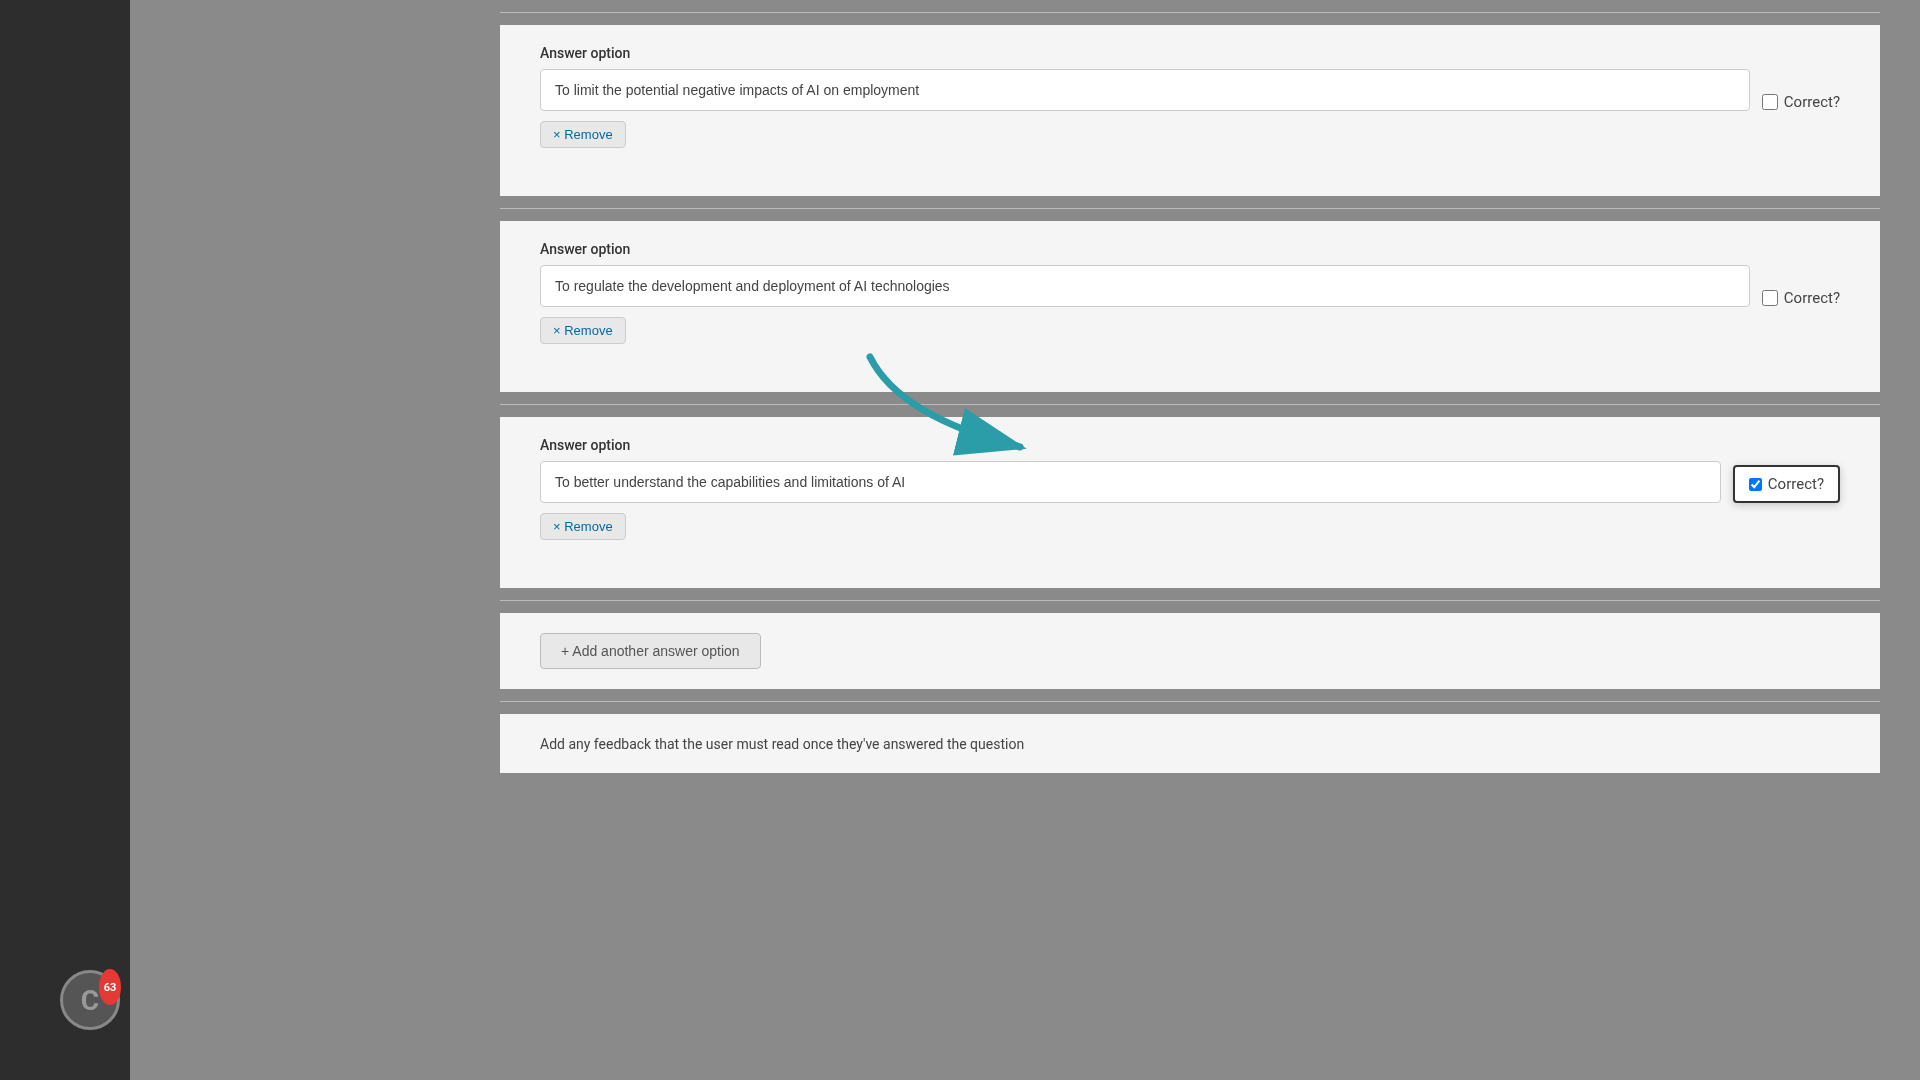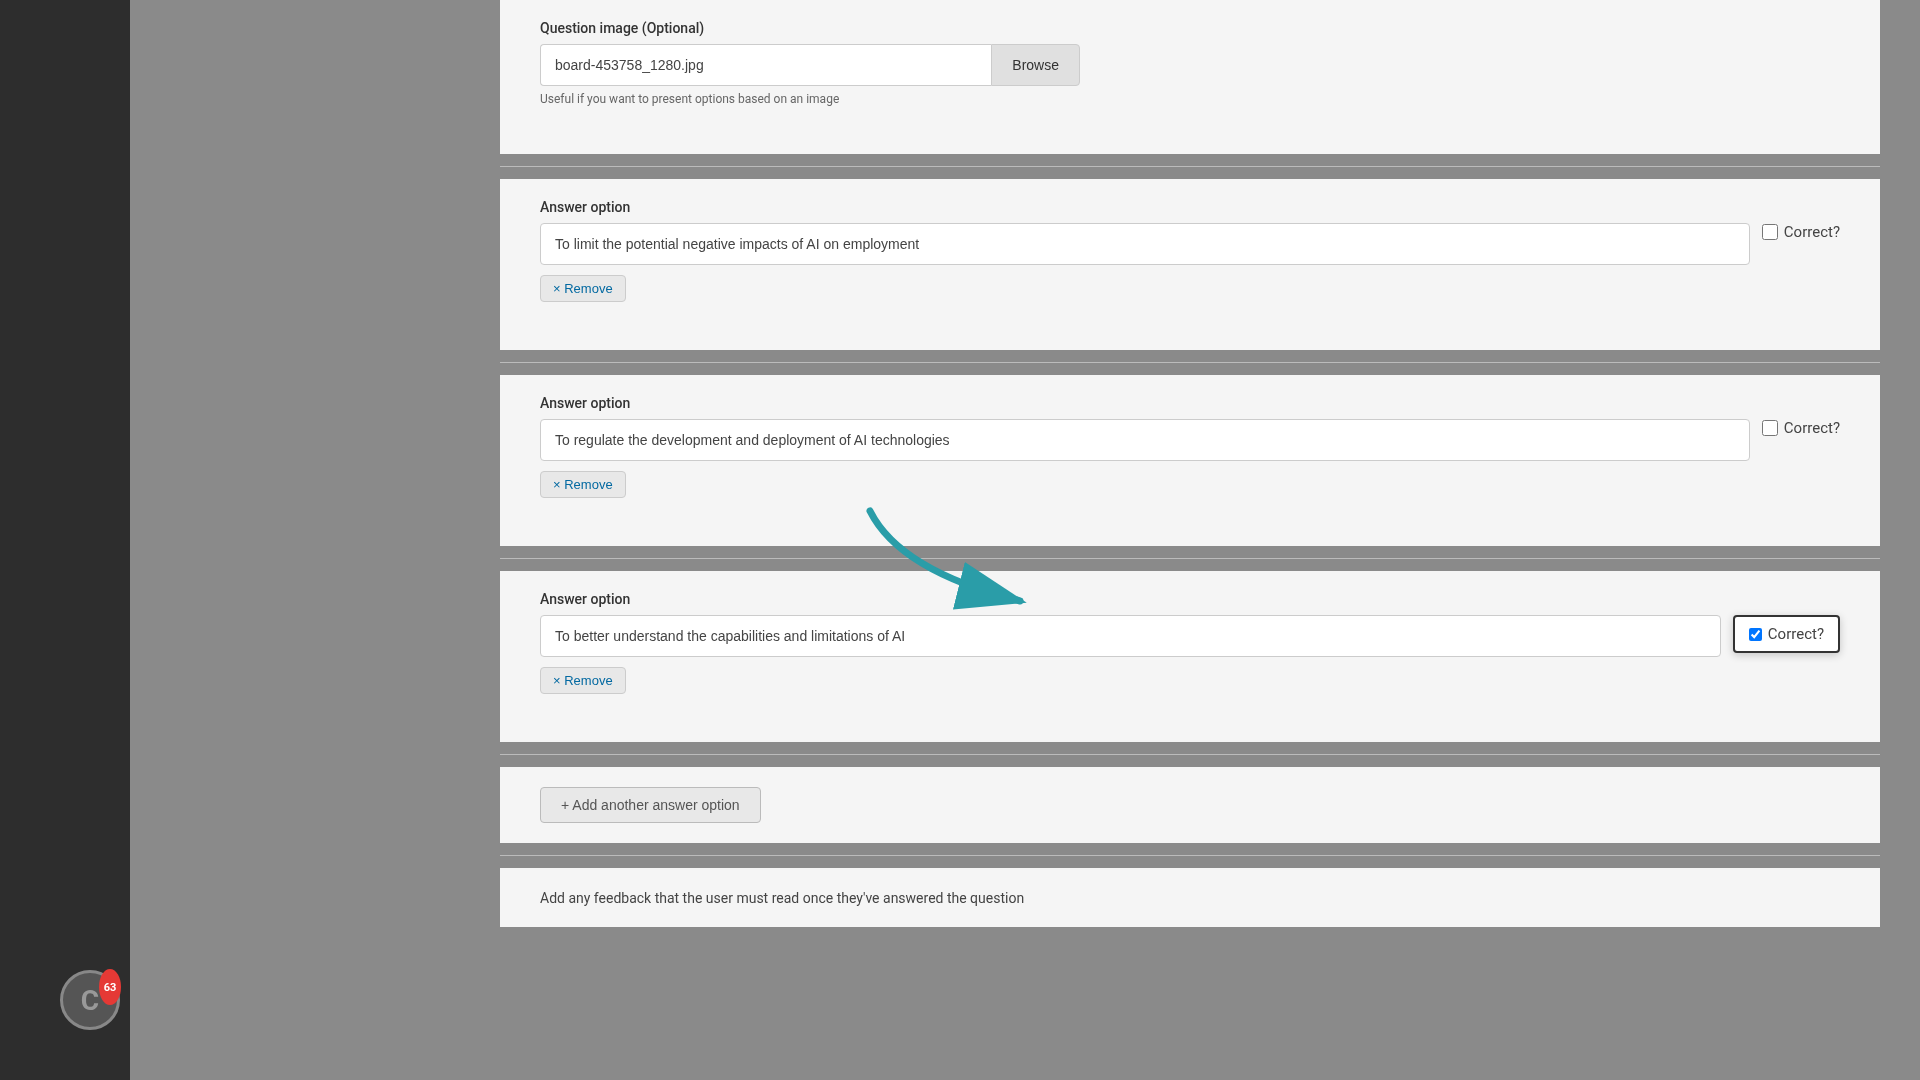--- a/index.html
+++ b/index.html
@@ -46,21 +46,21 @@
     .field-label {
       display: block;
       color: #333;
       font-size: 14px;
       font-weight: 500;
       margin-bottom: 8px;
     }
 
     .input-row {
       display: flex;
-      align-items: flex-start;
+      align-items: flex-end;
       gap: 12px;
     }
 
     .text-input {
       flex: 1;
       height: 42px;
       padding: 0 14px;
       border: 1px solid #ccc;
       border-radius: 4px;
       background: #fff;
@@ -235,30 +235,20 @@
   </style>
 </head>
 <body>
 
 <div class="left-sidebar"></div>
 
 <div class="main-content">
 
   <div class="content-area">
 
-    <div class="section-wrapper" style="margin-top:0;">
-      <div class="field-group">
-        <label class="field-label">Question image (Optional)</label>
-        <div class="file-input-row">
-          <input type="text" class="file-input-text" readonly="" value="board-453758_1280.jpg" style="">
-          <button class="browse-button">Browse</button>
-        </div>
-        <div class="helper-text">Useful if you want to present options based on an image</div>
-      </div>
-    </div>
 
     <div class="divider"></div>
 
     <div class="section-wrapper">
       <div class="field-group">
         <label class="field-label">Answer option</label>
         <div class="input-row">
           <input type="text" class="text-input" value="To limit the potential negative impacts of AI on employment" style="">
           <div class="correct-checkbox-wrap">
             <input type="checkbox" style="">

